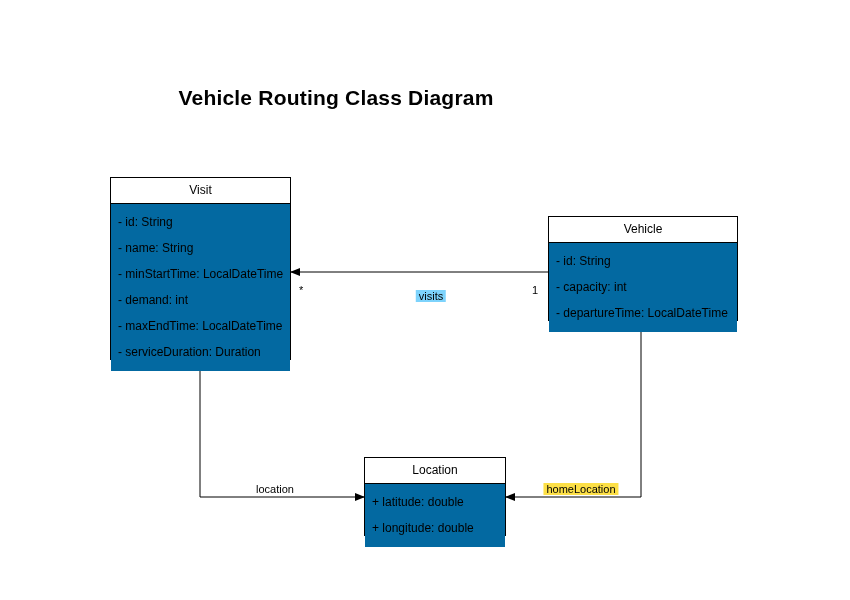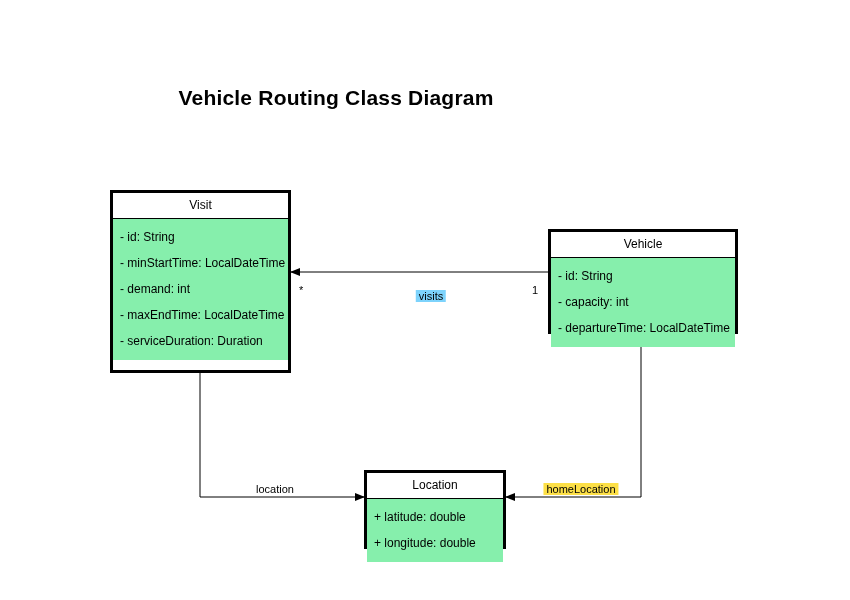--- a/index.html
+++ b/index.html
@@ -38,38 +38,37 @@
     left: 0;
     top: 0;
     width: 850px;
     height: 600px;
     overflow: visible;
   }
   .uml-class {
     position: absolute;
     box-sizing: border-box;
     background: #ffffff;
-    border: 3px solid #4d7c0f;
-    margin-top: 13px;
+    border: 1px solid #4d7c0f;
   }
   .uml-class-name {
     box-sizing: border-box;
     height: 26px;
     line-height: 25px;
     text-align: center;
     font-size: 12px;
     font-family: "Liberation Sans", sans-serif;
     color: #000000;
     border-bottom: 1px solid #000000;
     background: #ffffff;
   }
   .uml-attrs {
     box-sizing: border-box;
     padding: 5px 0 6px 0;
-    background: #86efac;
+    background: #0369a1;
   }
   .uml-attr {
     box-sizing: border-box;
     height: 26px;
     line-height: 26px;
     padding-left: 7px;
     font-size: 12px;
     font-family: "Liberation Sans", sans-serif;
     color: #000000;
     white-space: nowrap;
@@ -110,20 +109,21 @@
         <polyline points="200,360 200,497 364,497" fill="none" stroke="#000000" stroke-width="1" marker-end="url(#arrowhead)"></polyline>
         <polyline points="641,321 641,497 506,497" fill="none" stroke="#000000" stroke-width="1" marker-end="url(#arrowhead)"></polyline>
       </g>
   </svg>
 
   <div id="class-layer">
       <div class="uml-class" style="left: 110px; top: 177px; width: 181px; height: 183px; background: rgb(255, 255, 255); border-color: rgb(0, 0, 0);">
         <div class="uml-class-name">Visit</div>
         <div class="uml-attrs">
           <div class="uml-attr">- id: String</div>
+          <div class="uml-attr">- name: String</div>
           <div class="uml-attr">- minStartTime: LocalDateTime</div>
           <div class="uml-attr">- demand: int</div>
           <div class="uml-attr">- maxEndTime: LocalDateTime</div>
           <div class="uml-attr">- serviceDuration: Duration</div>
         </div>
       </div>
       <div class="uml-class" style="left: 548px; top: 216px; width: 190px; height: 105px; background: rgb(255, 255, 255); border-color: rgb(0, 0, 0);">
         <div class="uml-class-name">Vehicle</div>
         <div class="uml-attrs">
           <div class="uml-attr">- id: String</div>

